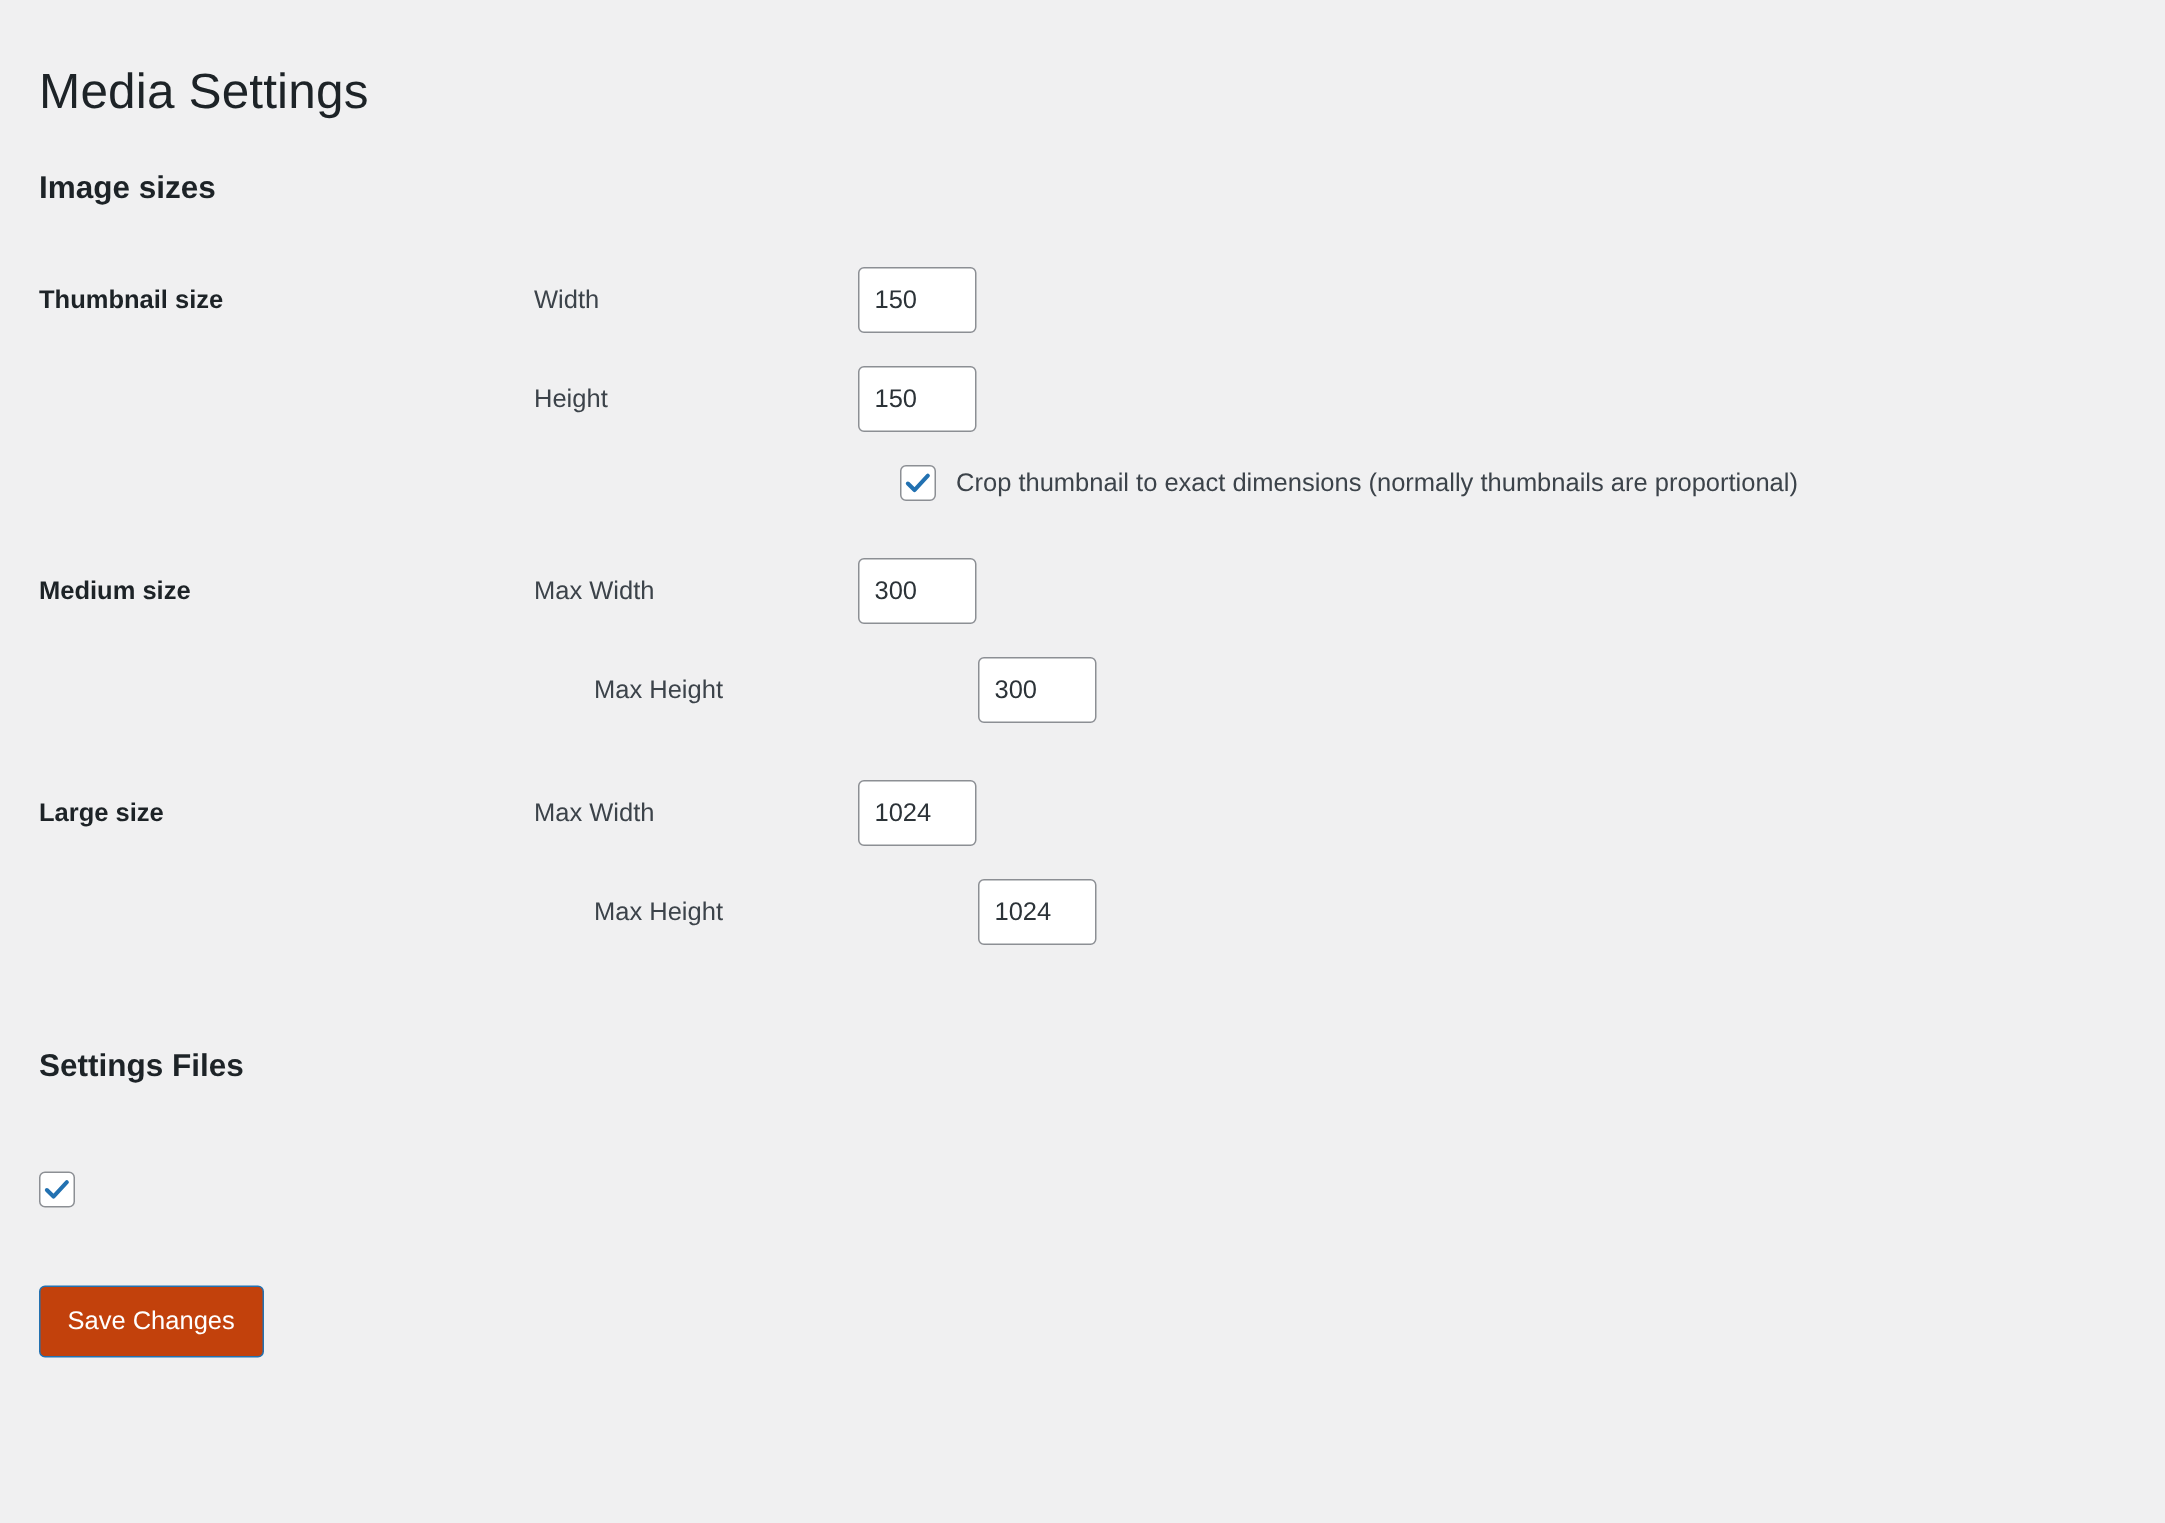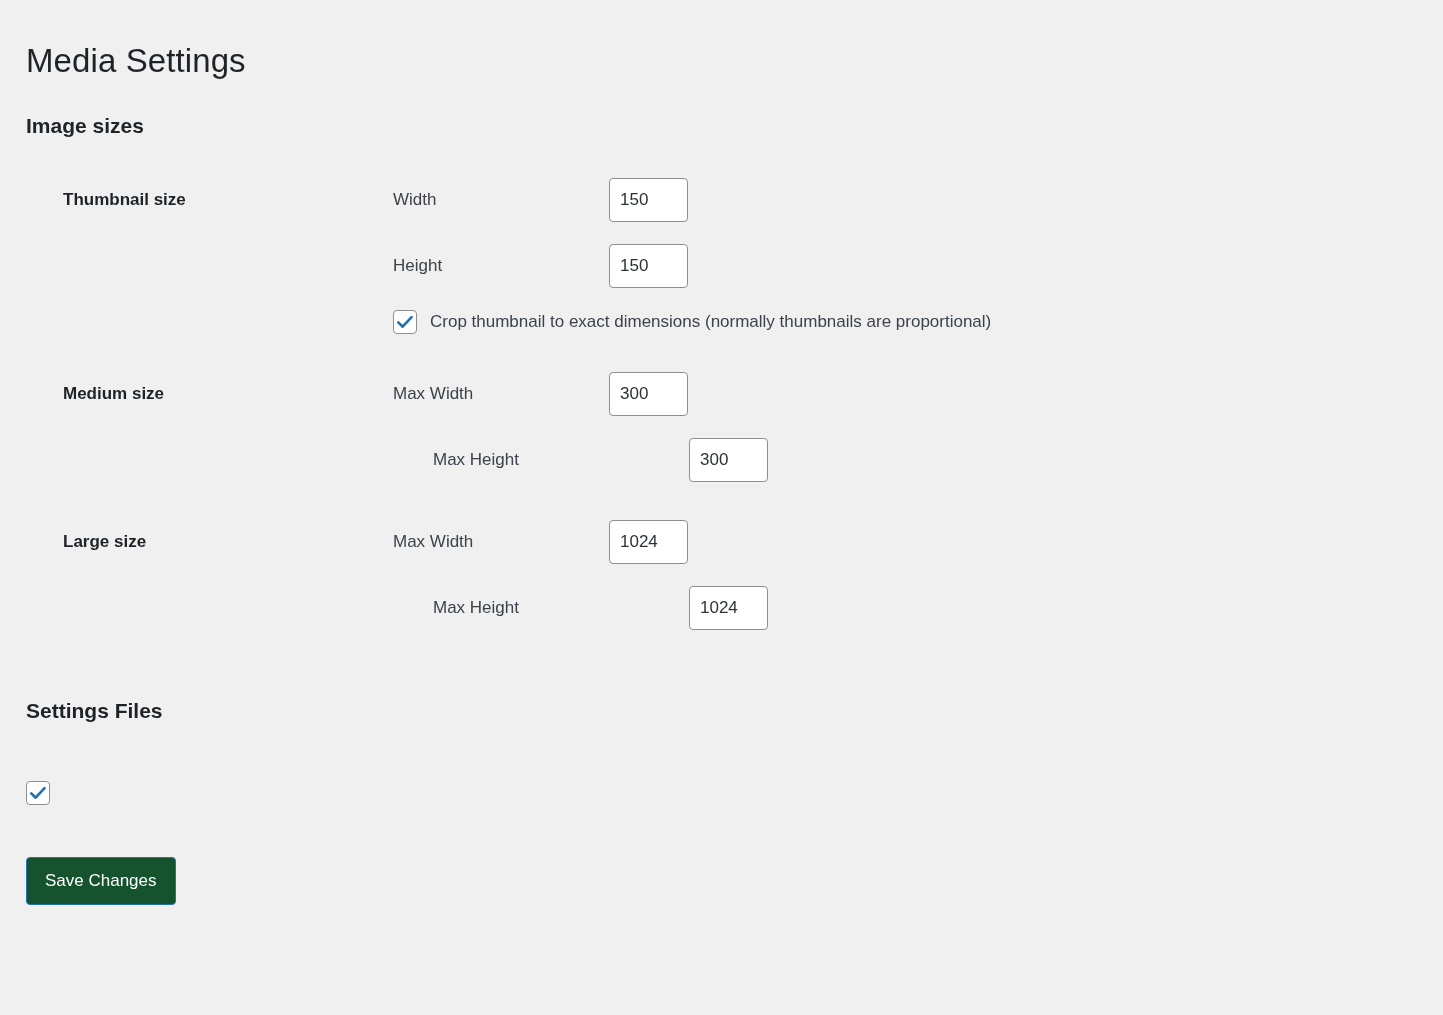--- a/index.html
+++ b/index.html
@@ -51,21 +51,20 @@
     font-weight: 400;
     color: #50575e;
     margin: 0;
     padding-top: 26px;
     line-height: 1.5;
   }
 
   
   .sizes-block {
     padding-top: 38px;
-    margin-left: 37px;
   }
 
   .size-group {
     display: block;
     position: relative;
   }
   .size-group + .size-group {
     margin-top: 38px;
   }
 
@@ -117,20 +116,21 @@
     box-shadow: 0 0 0 transparent;
   }
 
   
   .check-row {
     display: flex;
     align-items: center;
   }
   .crop-row {
     margin-top: 6px;
+    justify-content: center;
   }
   .crop-row .spacer {
     width: 330px;
     flex: 0 0 330px;
   }
 
   .cbox {
     position: relative;
     width: 24px;
     height: 24px;
@@ -173,21 +173,21 @@
   .uploads-check {
     padding-top: 55px;
   }
 
   
   .save-wrap {
     padding-top: 52px;
   }
   .btn-primary {
     display: inline-block;
-    background: #14532d;
+    background: #c2410c;
     border: 1px solid #2271b1;
     border-radius: 4px;
     color: #ffffff;
     font-family: "Liberation Sans", sans-serif;
     font-size: 17px;
     line-height: 1;
     padding: 14px 18px 15px 18px;
     cursor: pointer;
     text-decoration: none;
     box-sizing: border-box;

